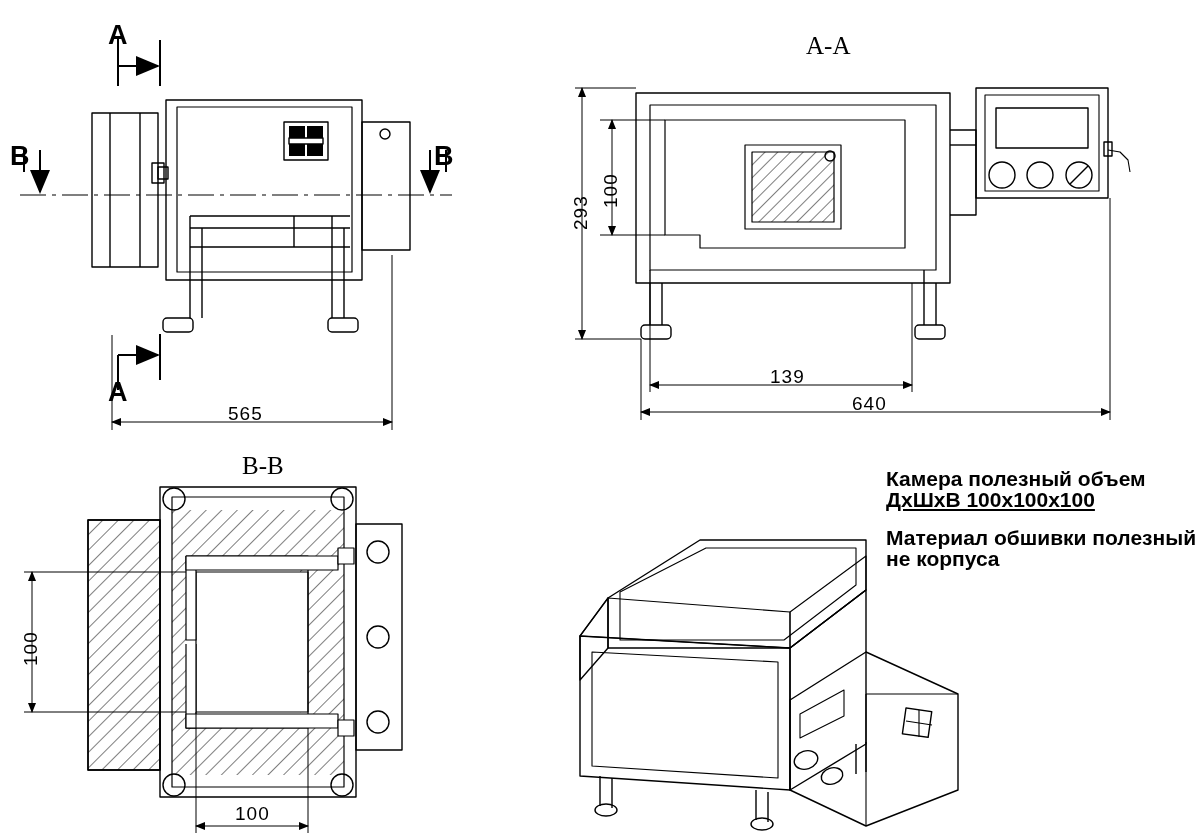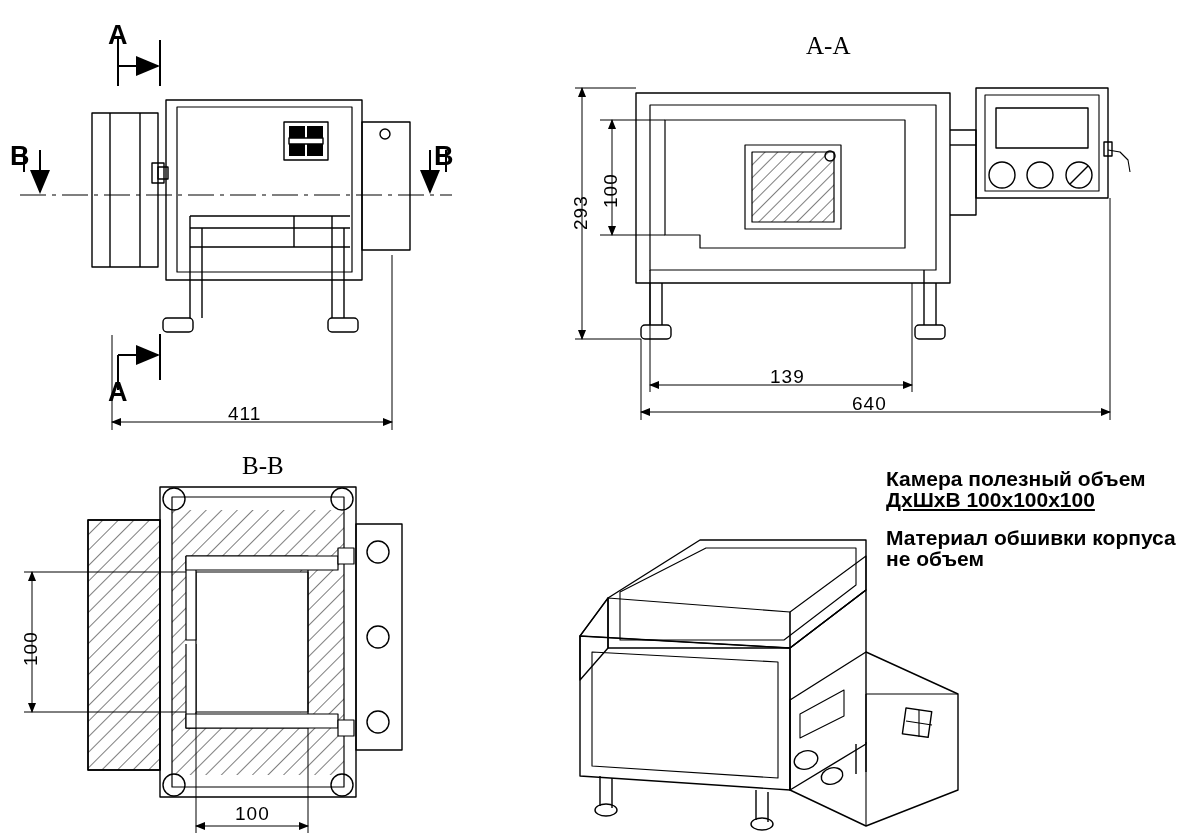--- a/index.html
+++ b/index.html
@@ -280,29 +280,29 @@
   </svg>
 
   <div class="lbl sectionletter" style="left:108px; top:20px;">A</div>
   <div class="lbl sectionletter" style="left:108px; top:377px;">A</div>
   <div class="lbl sectionletter" style="left:10px; top:141px;">B</div>
   <div class="lbl sectionletter" style="left:434px; top:141px;">B</div>
 
   <div class="lbl viewtag" style="left:806px; top:32px;">А-А</div>
   <div class="lbl viewtag" style="left:242px; top:452px;">В-В</div>
 
-  <div class="lbl dim" style="left:228px; top:403px;">411</div>
+  <div class="lbl dim" style="left:228px; top:403px;">565</div>
 
   <div class="lbl dim rot" style="left:570px; top:230px;">293</div>
   <div class="lbl dim rot" style="left:600px; top:208px;">100</div>
 
   <div class="lbl dim" style="left:770px; top:366px;">139</div>
   <div class="lbl dim" style="left:852px; top:393px;">640</div>
 
   <div class="lbl dim rot" style="left:20px; top:666px;">100</div>
   <div class="lbl dim" style="left:235px; top:803px;">100</div>
 
   <div class="lbl note" style="left:886px; top:466px;">Камера полезный объем</div>
   <div class="lbl note" style="left:886px; top:487px;text-decoration:underline;">ДхШхВ 100х100х100</div>
-  <div class="lbl note" style="left:886px; top:525px;">Материал обшивки корпуса</div>
-  <div class="lbl note" style="left:886px; top:546px;">не объем</div>
+  <div class="lbl note" style="left:886px; top:525px;">Материал обшивки полезный</div>
+  <div class="lbl note" style="left:886px; top:546px;">не корпуса</div>
 
 </div>
 
 </body></html>

